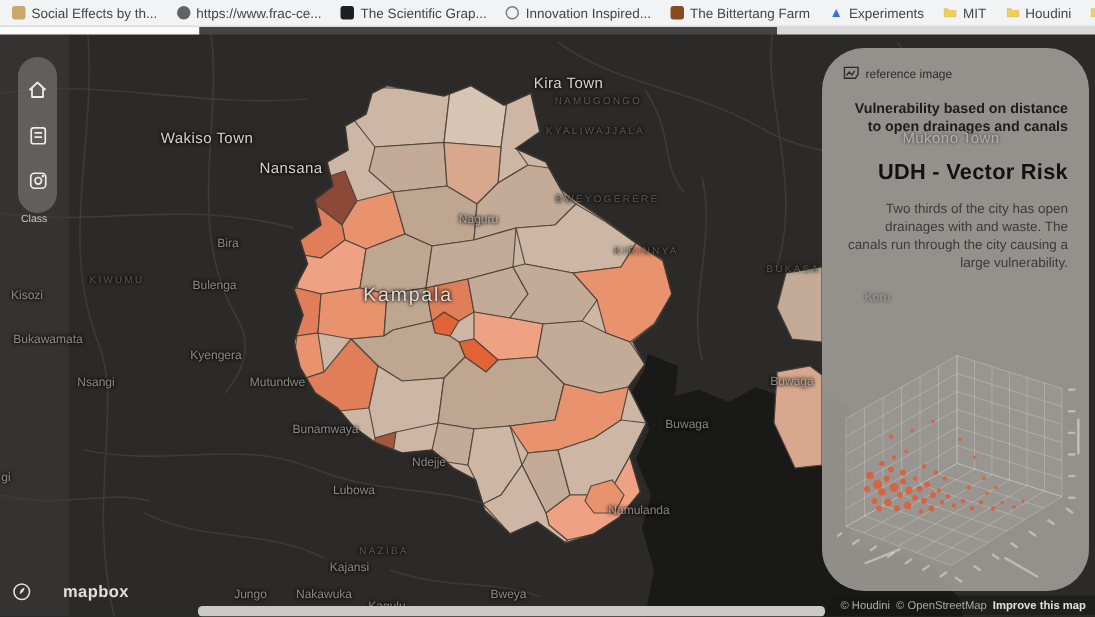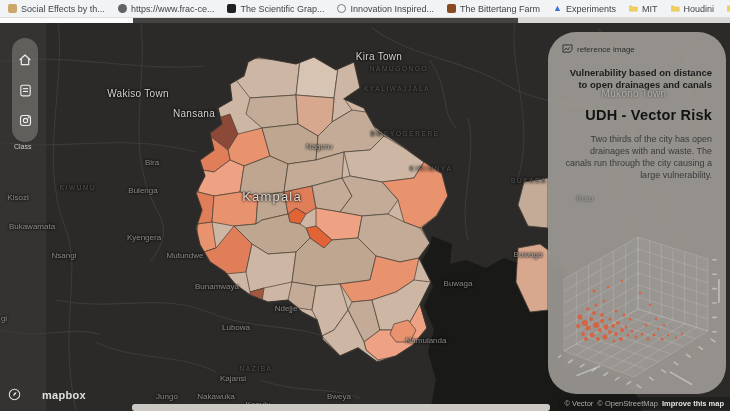--- a/index.html
+++ b/index.html
@@ -375,17 +375,17 @@
 </div>
 
 <div id="mapbox-logo">
   <svg width="13" height="13" viewBox="0 0 20 20" fill="none" stroke="rgba(255,255,255,.85)" stroke-width="1.6">
       <circle cx="10" cy="10" r="8"></circle>
       <path d="M8,12.5 c0,-4 2,-6 5,-6.5 c-0.5,3 -2.5,5.5 -5,6.5 z" fill="rgba(255,255,255,.85)" stroke="none"></path>
     </svg>
   <span>mapbox</span>
 </div>
 <div id="attribution">
-  <span>© Vector</span>
+  <span>© Houdini</span>
   <span>© OpenStreetMap</span>
   <span class="improve">Improve this map</span>
 </div>
 <div id="hscroll-thumb"></div>
 
 </body></html>

